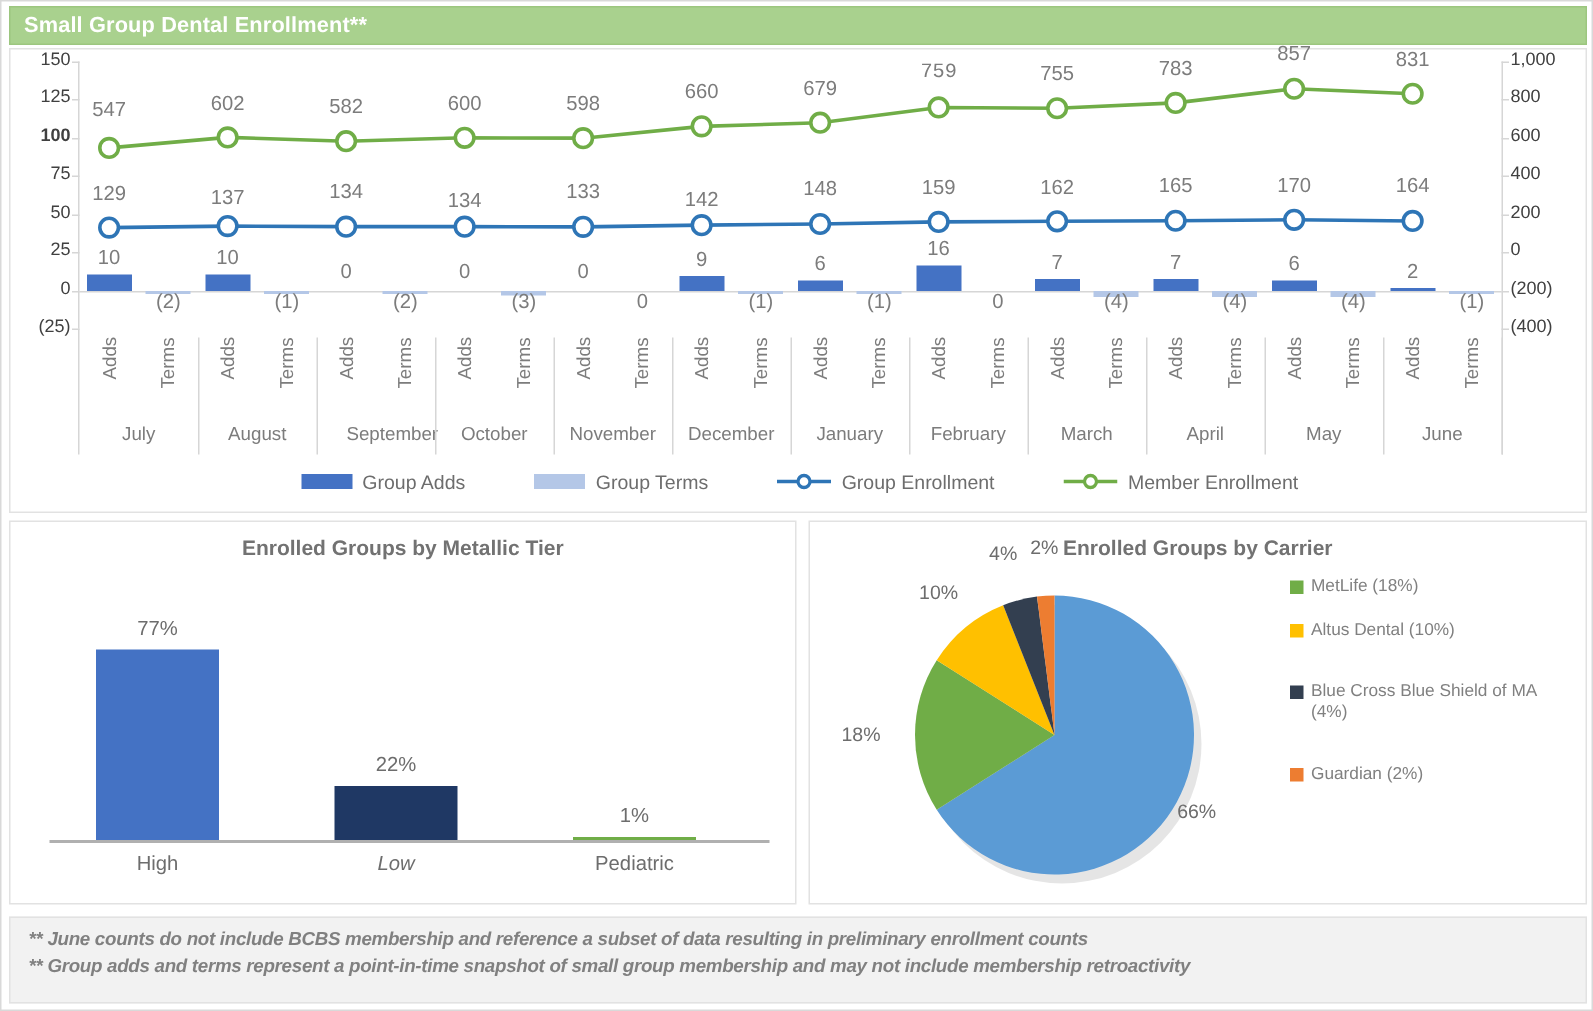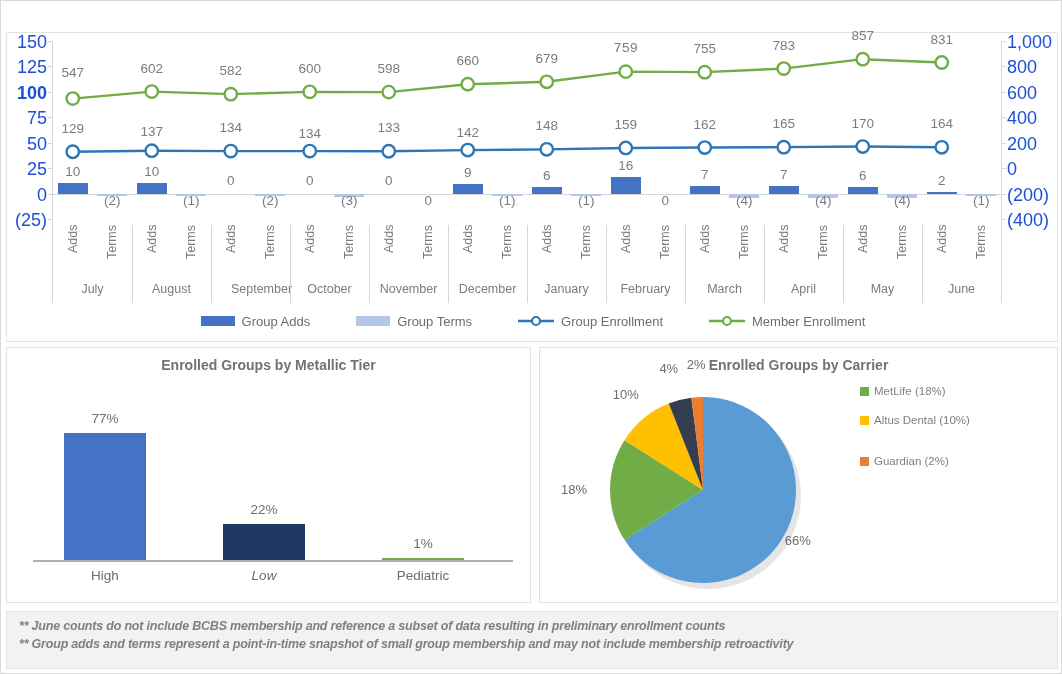--- a/index.html
+++ b/index.html
@@ -26,21 +26,21 @@
 
   
   .main-panel{
     position:absolute;left:5px;top:31px;width:1052px;height:310px;
     background:#fff;border:1px solid #e2e2e2;box-sizing:border-box;
   }
   .plot{
     position:absolute;left:46px;top:8px;width:948px;height:178px;
   }
   
-  .yax{position:absolute;width:38px;text-align:right;font-size:18px;color:#1d4ed8;}
+  .yax{position:absolute;width:38px;text-align:right;font-size:12px;color:#404040;}
   .yax-l{left:2px;}
   .yax-r{left:1000px;width:52px;text-align:left;}
   .tickmark{position:absolute;width:5px;height:1px;background:#d6d6d6;}
 
   .axisline{position:absolute;background:#d6d6d6;}
 
   
   .bar{position:absolute;background:#4472c4;}
   .bar-term{position:absolute;background:#b4c7e7;}
 
@@ -103,20 +103,23 @@
     padding:7px 0 0 12px;
   }
   .foot p{margin:0 0 4px 0;font-size:12.5px;font-style:italic;font-weight:bold;color:#808080;
           font-family:"Liberation Sans", sans-serif;letter-spacing:-0.2px;}
 </style>
 </head>
 <body>
 
 <div id="page">
 
+  <div class="hdr">
+    <div class="hdr-title">Small Group Dental Enrollment**</div>
+  </div>
 
   <div class="main-panel">
 
     <div id="yaxis-left">
         <div class="yax yax-l" style="top: -1px;">150</div>
         <div class="tickmark" style="left: 41px; top: 8px;"></div>
         <div class="yax yax-l" style="top: 24.4286px;">125</div>
         <div class="tickmark" style="left: 41px; top: 33.4286px;"></div>
         <div class="yax yax-l" style="top: 49.8571px; font-weight: bold;">100</div>
         <div class="tickmark" style="left: 41px; top: 58.8571px;"></div>
@@ -420,20 +423,24 @@
     </div>
     <div class="pie-legend" id="pie-legend">
         <div class="pl-item" style="margin-bottom: 15px;">
           <span class="pl-sw" style="background: rgb(112, 173, 71);"></span>
           <span class="pl-tx">MetLife (18%)</span>
         </div>
         <div class="pl-item" style="margin-bottom: 27px;">
           <span class="pl-sw" style="background: rgb(255, 192, 0);"></span>
           <span class="pl-tx">Altus Dental (10%)</span>
         </div>
+        <div class="pl-item" style="margin-bottom: 27px;">
+          <span class="pl-sw" style="background: rgb(51, 63, 80);"></span>
+          <span class="pl-tx">Blue Cross Blue Shield of MA (4%)</span>
+        </div>
         <div class="pl-item" style="margin-bottom: 13px;">
           <span class="pl-sw" style="background: rgb(237, 125, 49);"></span>
           <span class="pl-tx">Guardian (2%)</span>
         </div>
       </div>
   </div>
 
   <div class="foot">
     <p>** June counts do not include BCBS membership and reference a subset of data resulting in preliminary enrollment counts</p>
     <p>** Group adds and terms represent a point-in-time snapshot of small group membership and may not include membership retroactivity</p>

